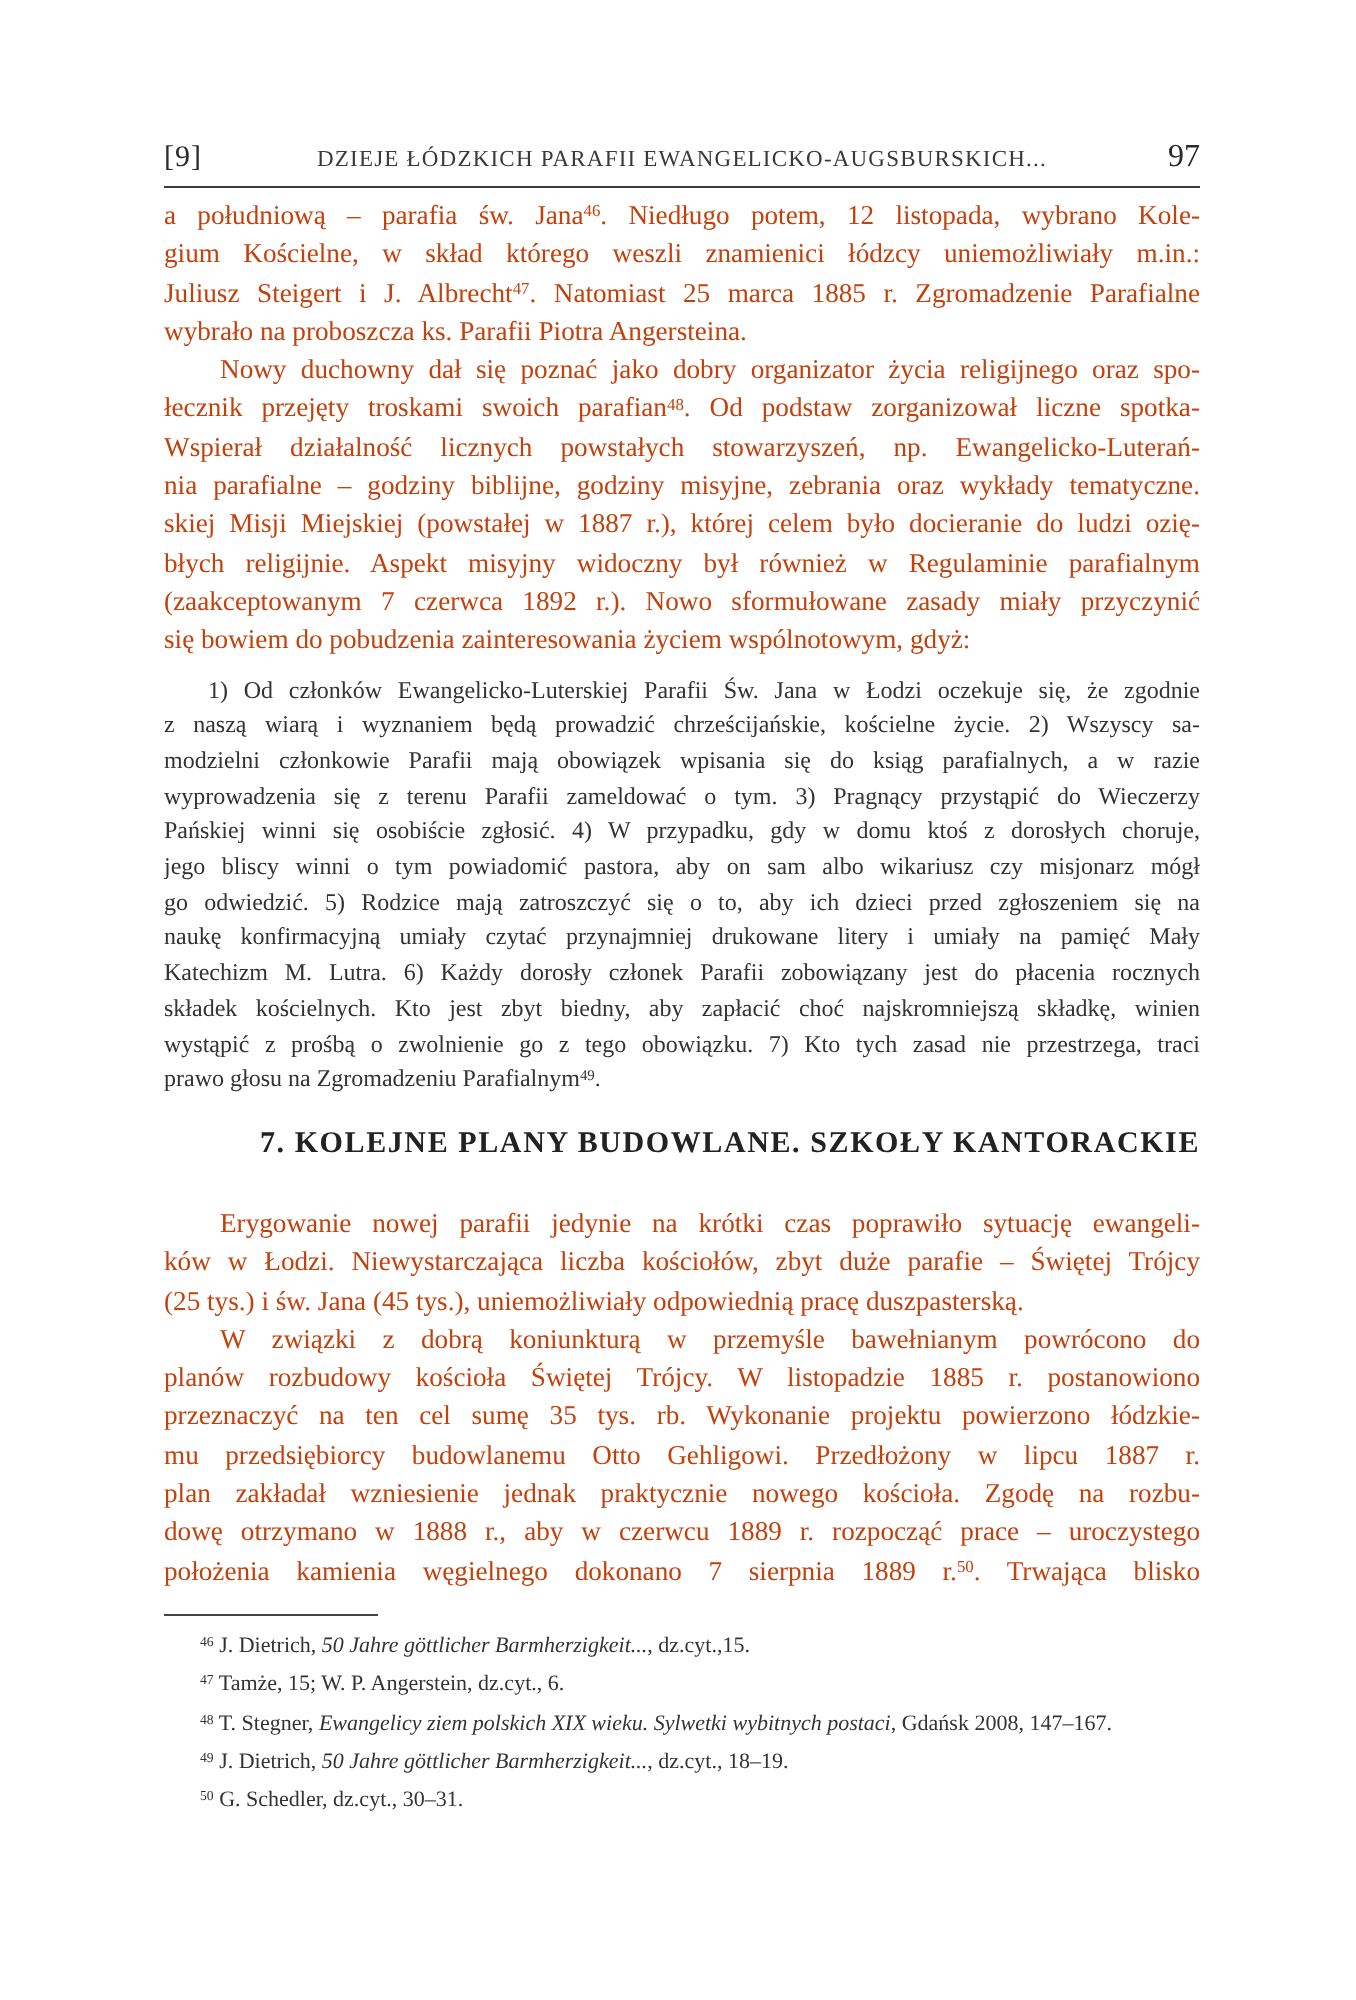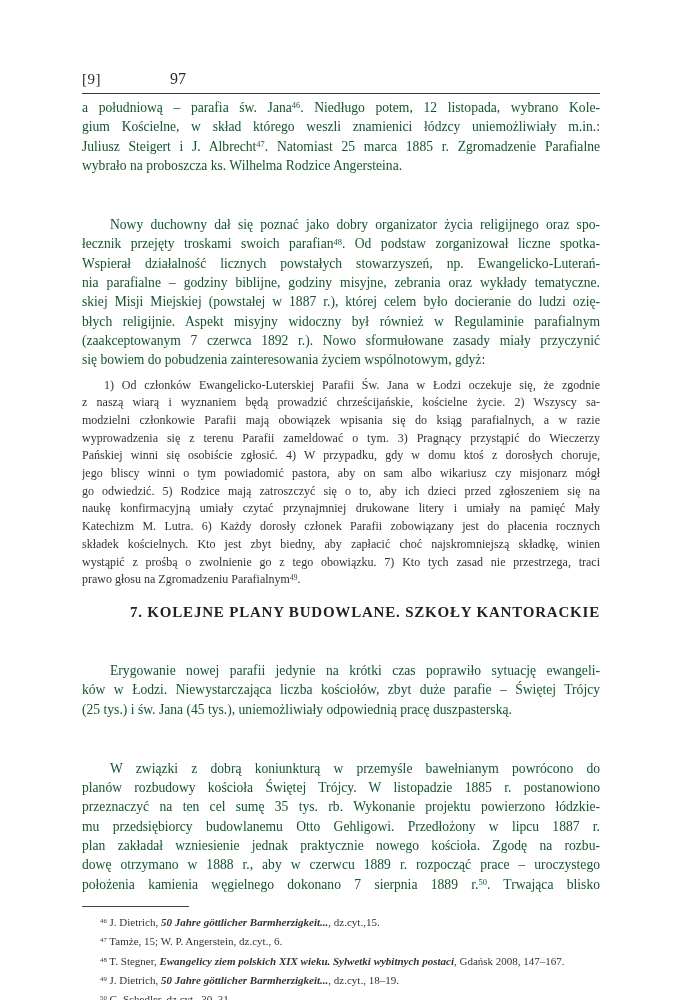--- a/index.html
+++ b/index.html
@@ -39,31 +39,31 @@
   }
   .header .pagenum {
     width: 52px;
     text-align: right;
     font-size: 16px;
   }
   
   .para {
     font-size: 13.6px;
     line-height: 19.3px;
-    color: #14532d;
+    color: #c2410c;
   }
   .para.first-para { margin-top: 4px; }
   .ln {
     text-align: justify;
     text-align-last: justify;
     overflow: hidden;
     white-space: nowrap;
   }
   .ln.pe { text-align-last: left; }
-  .para.indent .ln:first-child { text-indent: 28px; margin-top: 40px; }
+  .para.indent .ln:first-child { text-indent: 28px; }
   
   .quote {
     font-size: 12px;
     line-height: 17.7px;
     margin-top: 7px;
     color: #333333;
   }
   .quote .ln:first-child { text-indent: 22px; }
   
   .section-heading {
@@ -95,37 +95,38 @@
     white-space: nowrap;
   }
   sup {
     font-size: 0.62em;
     vertical-align: baseline;
     position: relative;
     top: -0.45em;
     line-height: 0;
     letter-spacing: 0;
   }
-  i { font-style: italic; font-weight: bold; }
+  i { font-style: italic; }
 </style>
 </head>
 <body>
 
 <div class="page">
 
   <div class="header">
     <span class="bracket">[9]</span>
+    <span class="title">DZIEJE ŁÓDZKICH PARAFII EWANGELICKO-AUGSBURSKICH...</span>
     <span class="pagenum">97</span>
   </div>
 
   <div class="para first-para">
       <div class="ln">a południową – parafia św. Jana<sup>46</sup>. Niedługo potem, 12 listopada, wybrano Kole-</div>
       <div class="ln">gium Kościelne, w skład którego weszli znamienici łódzcy uniemożliwiały m.in.:</div>
       <div class="ln">Juliusz Steigert i J. Albrecht<sup>47</sup>. Natomiast 25 marca 1885 r. Zgromadzenie Parafialne</div>
-      <div class="ln pe">wybrało na proboszcza ks. Wilhelma Rodzice Angersteina.</div>
+      <div class="ln pe">wybrało na proboszcza ks. Parafii Piotra Angersteina.</div>
     </div>
 
   <div class="para indent">
       <div class="ln">Nowy duchowny dał się poznać jako dobry organizator życia religijnego oraz spo-</div>
       <div class="ln">łecznik przejęty troskami swoich parafian<sup>48</sup>. Od podstaw zorganizował liczne spotka-</div>
       <div class="ln">Wspierał działalność licznych powstałych stowarzyszeń, np. Ewangelicko-Luterań-</div>
       <div class="ln">nia parafialne – godziny biblijne, godziny misyjne, zebrania oraz wykłady tematyczne.</div>
       <div class="ln">skiej Misji Miejskiej (powstałej w 1887 r.), której celem było docieranie do ludzi ozię-</div>
       <div class="ln">błych religijnie. Aspekt misyjny widoczny był również w Regulaminie parafialnym</div>
       <div class="ln">(zaakceptowanym 7 czerwca 1892 r.). Nowo sformułowane zasady miały przyczynić</div>

